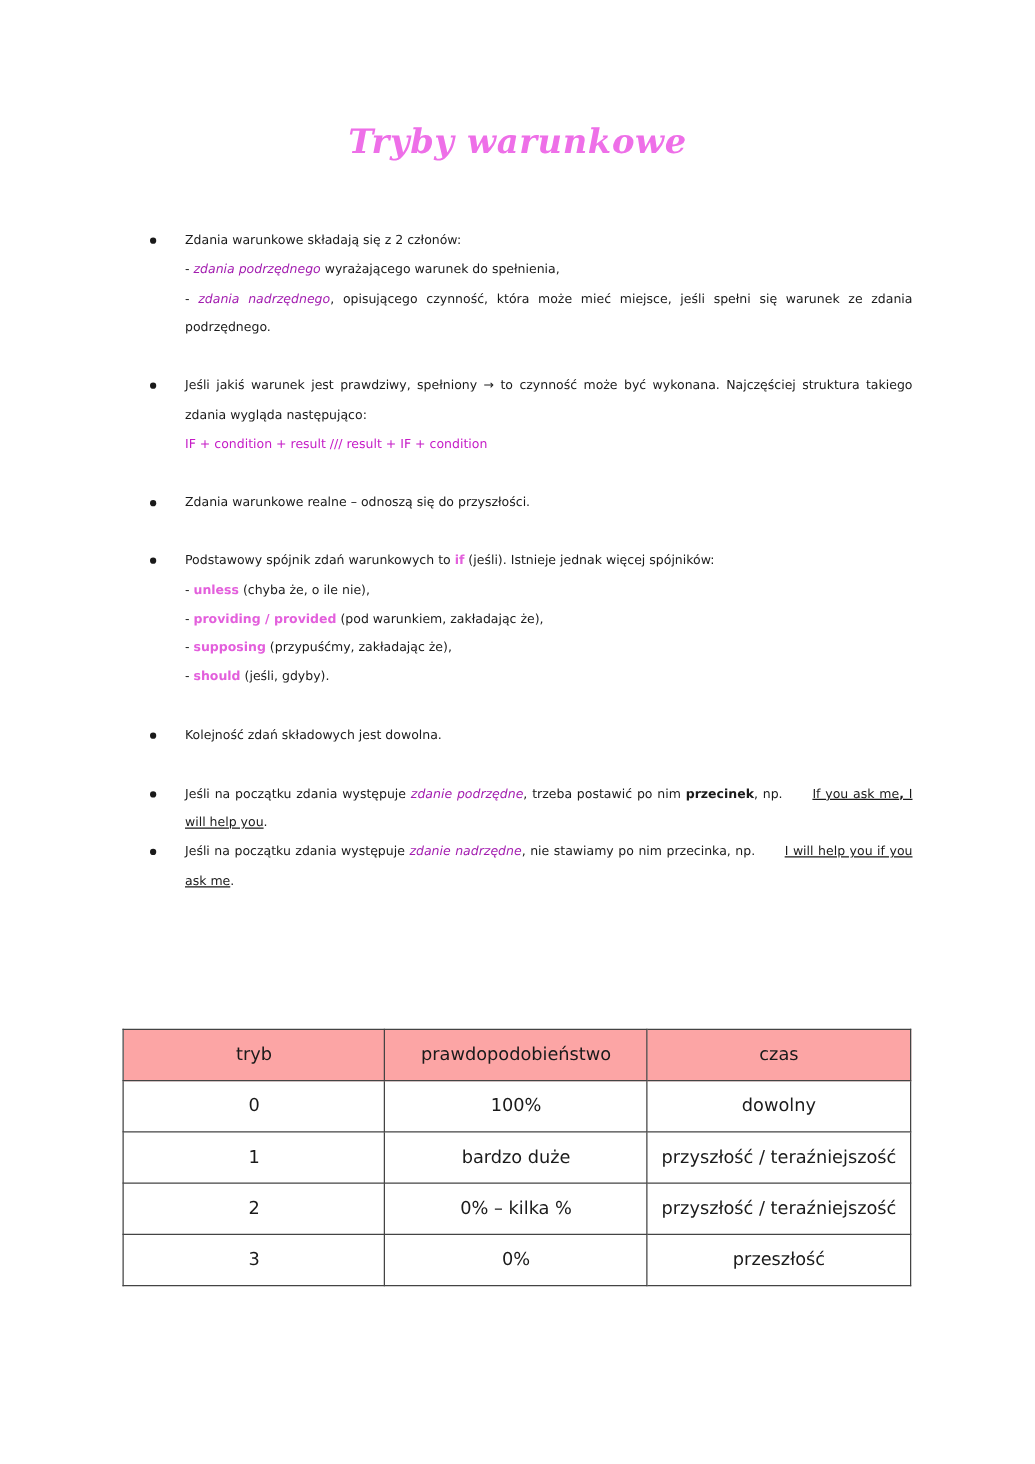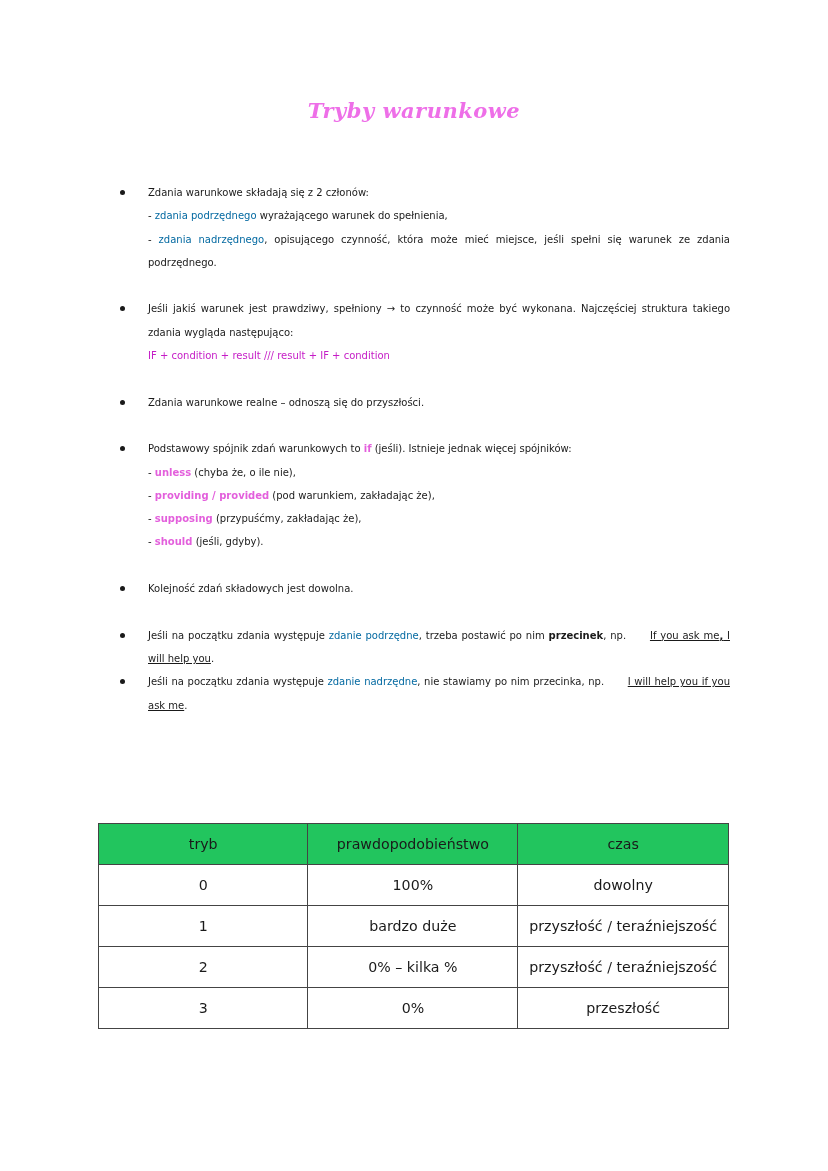--- a/index.html
+++ b/index.html
@@ -4,47 +4,47 @@
 <style>
   html, body { margin: 0; padding: 0; background: #ffffff; }
   body {
     width: 828px; height: 1171px; position: relative; overflow: hidden;
     font-family: "DejaVu Sans", "Liberation Sans", sans-serif;
     color: #1a1a1a;
   }
   .title {
     position: absolute; top: 98px; left: 0; width: 828px; text-align: center;
     font-family: "DejaVu Serif", "Liberation Serif", serif;
-    font-weight: bold; font-size: 21px; color: #ee6fe8;
+    font-weight: bold; font-size: 27px; color: #ee6fe8;
     letter-spacing: 0.5px; font-style: italic;
   }
   .content {
     position: absolute; top: 181px; left: 118px; width: 612px;
     font-size: 10px; line-height: 23.3px;
   }
   .item { position: relative; padding-left: 30px; }
   .item .bullet {
     position: absolute; left: 2px; top: 9px; width: 5px; height: 5px;
     background: #1a1a1a; border-radius: 50%;
   }
   .justify { text-align: justify; }
   .gap { height: 23.3px; }
-  .pink { color: #0369a1; }
+  .pink { color: #a21caf; font-style: italic; }
   .pink-bold { color: #e35fdc; font-weight: bold; }
   .magenta-bold { color: #c51cc6; font-weight: normal; }
   .bold { font-weight: bold; }
   .u { text-decoration: underline; padding-left: 20px; }
 
   .table-wrap { position: absolute; top: 823px; left: 98px; width: 631px; }
   table { border-collapse: collapse; width: 631px; font-size: 14.2px; }
   td, th {
     border: 1px solid #444; text-align: center; font-weight: normal;
     height: 40px; padding: 0;
   }
-  th { background: #22c55e; }
+  th { background: #fca5a5; }
   col.c1 { width: 210px; } col.c2 { width: 210px; } col.c3 { width: 211px; }
 </style>
 </head>
 <body>
 
 <div class="title">Tryby warunkowe</div>
 
 <div class="content">
 
   <div class="item">

